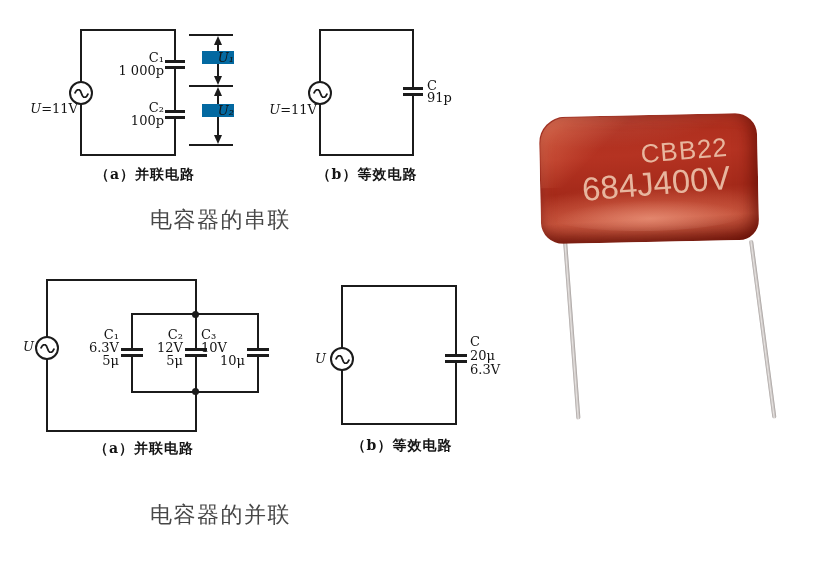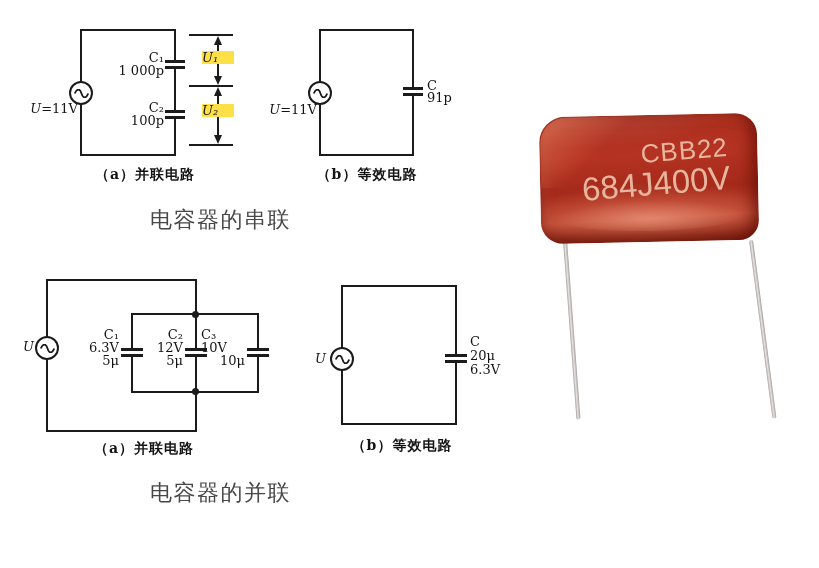--- a/index.html
+++ b/index.html
@@ -12,21 +12,21 @@
   .plate::before,.plate::after{content:"";position:absolute;left:0;right:0;height:3px;background:#1b1b1b;}
   .plate::before{top:0}
   .plate::after{bottom:0}
   .src{position:absolute;width:24px;height:24px;box-sizing:border-box;border:2px solid #1b1b1b;
        border-radius:50%;background:#fff;display:flex;align-items:center;justify-content:center;z-index:2;}
   .dot{position:absolute;width:7px;height:7px;border-radius:50%;background:#1b1b1b;}
   .ah-up{position:absolute;width:0;height:0;border-left:4px solid transparent;border-right:4px solid transparent;border-bottom:9px solid #1b1b1b;}
   .ah-dn{position:absolute;width:0;height:0;border-left:4px solid transparent;border-right:4px solid transparent;border-top:9px solid #1b1b1b;}
   .lbl{position:absolute;font-size:13px;line-height:13px;white-space:nowrap;}
   .lbl i{font-style:italic;}
-  .mark{background:#fde047;z-index:2;text-align:left;font-style:italic;}
+  .mark{background:#0369a1;z-index:2;text-align:right;font-style:italic;}
   .cap{position:absolute;font-size:14px;line-height:16px;font-weight:bold;text-align:center;letter-spacing:1px;white-space:nowrap;}
   .heading{position:absolute;font-size:22px;line-height:24px;color:#474747;letter-spacing:1.5px;
            font-family:"DejaVu Sans","Liberation Sans",sans-serif;white-space:nowrap;}
   
   .photo{position:absolute;}
   .lead{position:absolute;width:4px;transform-origin:top center;border-radius:2px;
         background:linear-gradient(90deg,#a8a2a0,#e7e3e1 45%,#a39d9b);}
   .cap-body{position:absolute;left:10px;top:15px;width:218px;height:127px;
             border-radius:26px 22px 20px 22px;transform:rotate(-1.2deg);
             background:
@@ -150,21 +150,21 @@
           <path d="M1,5 C4,-2 8,-2 10,5 C12,12 16,12 19,5" stroke="#1b1b1b" stroke-width="2.4" fill="none"></path>
         </svg>
     </div>
     <span class="lbl" style="left:300px;top:352px;width:26px;text-align:right"><i>U</i><span></span></span>
     <span class="lbl" style="left:470px;top:335px;width:60px">C</span>
     <span class="lbl" style="left:470px;top:349px;width:60px">20μ</span>
     <span class="lbl" style="left:470px;top:363px;width:60px">6.3V</span>
     <div class="cap" style="left:335px;top:437px;width:134px">（b）等效电路</div>
   </div>
 
-  <div class="heading" style="left:150px;top:481px">电容器的并联</div>
+  <div class="heading" style="left:150px;top:503px">电容器的并联</div>
 
   <div class="photo" style="left:530px;top:100px;width:262px;height:330px">
     <div class="lead" style="left:33px;top:140px;height:180px;transform:rotate(-4.3deg)"></div>
     <div class="lead" style="left:219px;top:140px;height:180px;transform:rotate(-7.5deg)"></div>
     <div class="cap-body">
       <div class="cap-rim"></div>
       <div class="cap-gloss"></div>
       <div class="cap-text">
         <div class="cap-line1">CBB22</div>
         <div class="cap-line2">684J400V</div>

